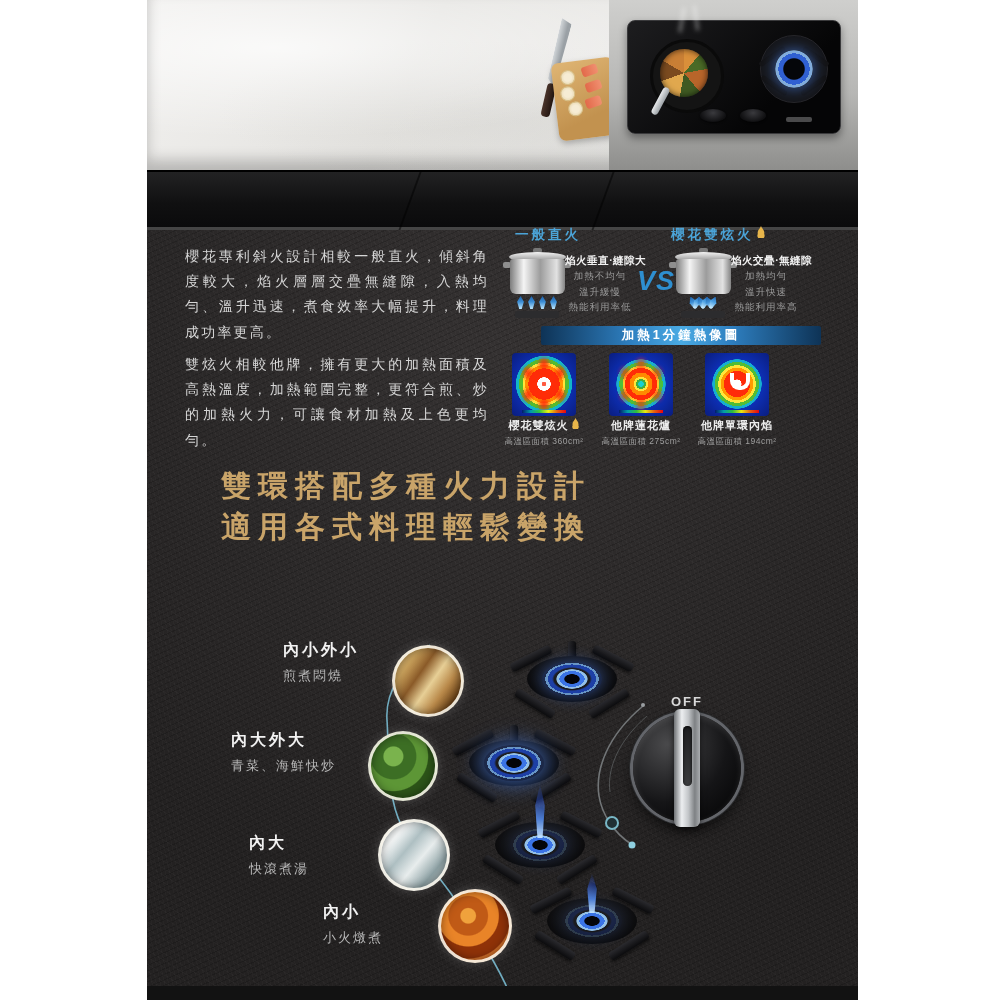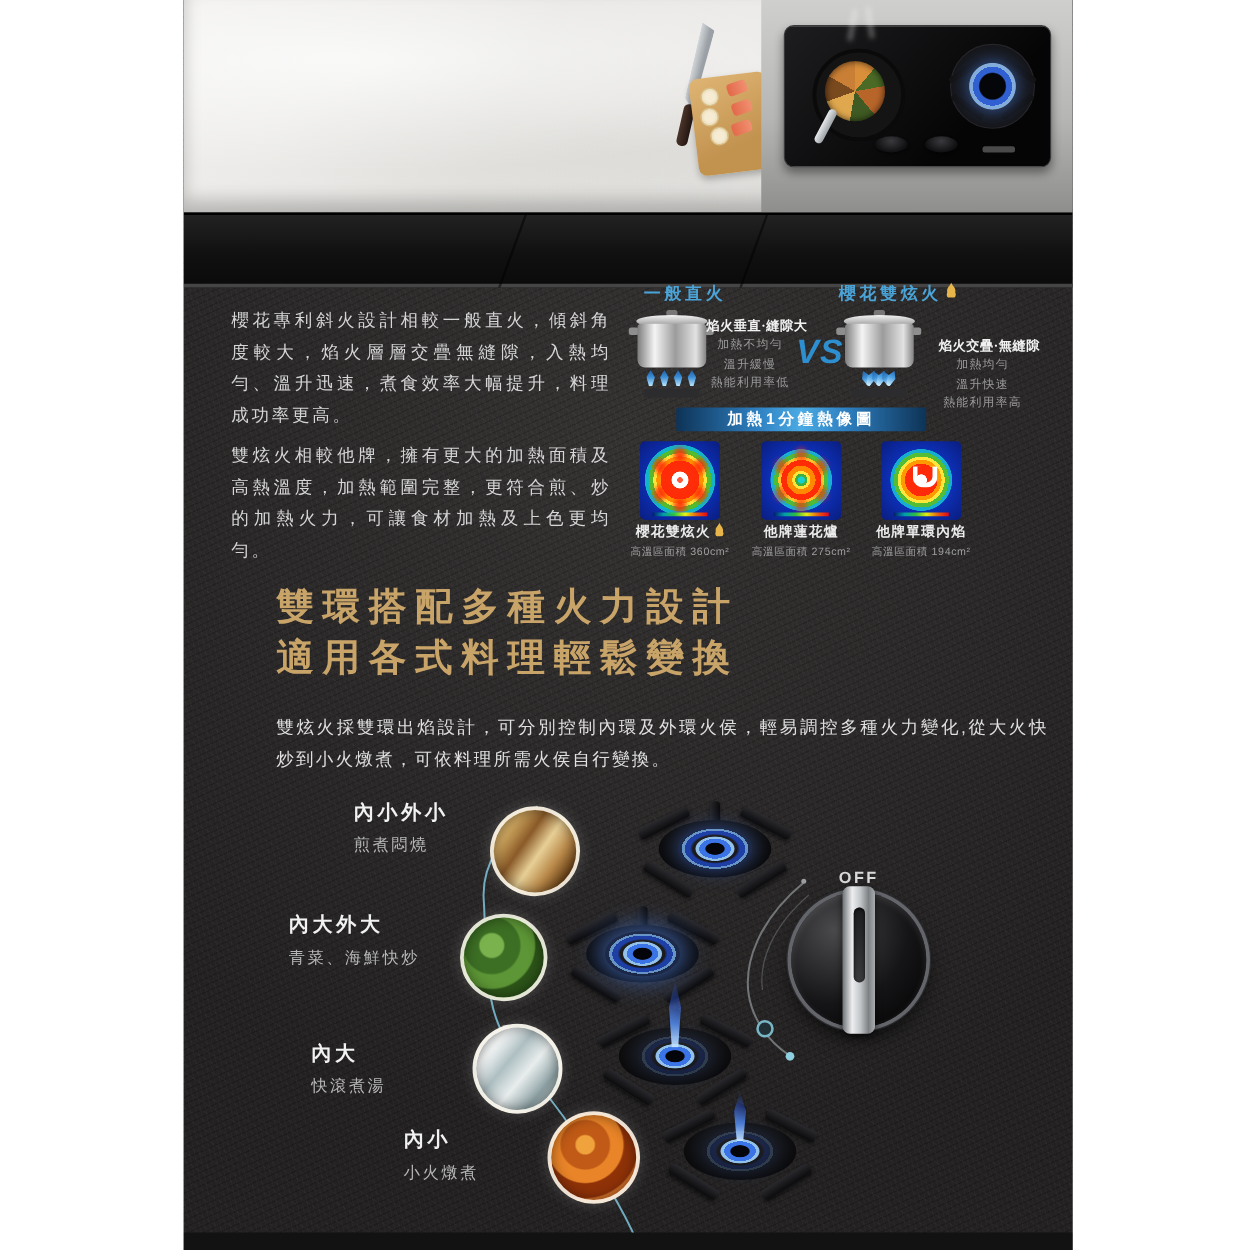--- a/index.html
+++ b/index.html
@@ -92,21 +92,21 @@
   .fl{width:8px;height:13px;background:linear-gradient(to top,#bfe9ff,#3d8fd6 55%,#1d5fa8);
     clip-path:polygon(50% 0,92% 45%,66% 100%,34% 100%,8% 45%);}
   .pot.crossed .pflames{gap:0;}
   .pot.crossed .fl{margin:0 -2px;}
   .pot.crossed .fl:nth-child(odd){transform:rotate(-24deg);}
   .pot.crossed .fl:nth-child(even){transform:rotate(24deg);background:linear-gradient(to top,#d4f1ff,#4ea2e4 55%,#2268b4);}
   .pbase{position:absolute;top:63px;left:10px;width:44px;height:7px;background:#2c2c2e;border-radius:2px;}
   .flameicon{display:inline-block;vertical-align:top;margin-left:2px;}
   
   .thermal{position:absolute;left:352px;top:322px;width:330px;height:130px;}
-  .th-bar{position:absolute;left:42px;top:4px;width:200px;height:19px;border-radius:2px;
+  .th-bar{position:absolute;left:42px;top:4px;width:280px;height:19px;border-radius:2px;
     background:linear-gradient(90deg,#0e3356 0%,#2e7fc0 32%,#4aabe4 50%,#2e7fc0 68%,#0e3356 100%);
     color:#fff;font-size:12.5px;font-weight:700;letter-spacing:3px;text-align:center;line-height:19px;}
   .thp{position:absolute;top:31px;width:64px;height:63px;border-radius:4px;overflow:hidden;
     background:radial-gradient(circle at 50% 50%, #0d2fb5 0 55%, #0a1d7e 100%);}
   .thp1{left:13px;} .thp2{left:110px;} .thp3{left:206px;}
   .blob{position:absolute;border-radius:50%;}
   .blob1{left:3px;top:2px;width:58px;height:58px;background:
     radial-gradient(circle,#ff5a40 0 5%,#ffffff 6% 16%,#ff2d08 17% 38%,#ff9400 38% 46%,#ffe63a 46% 52%,#53bd2f 52% 61%,#12b6c8 61% 68%,rgba(13,47,181,0) 69%);}
   .blob2{left:5px;top:4px;width:54px;height:54px;background:
     radial-gradient(circle,#17d0d0 0 7%,#3fae3f 8% 13%,#ffe63a 13% 19%,#ff8a00 19% 30%,#ff2d08 30% 42%,#ffc92c 42% 48%,#4bbf3a 48% 57%,#18b0d0 57% 64%,rgba(13,47,181,0) 65%);}
@@ -268,21 +268,21 @@
       <span class="pflames">
         <i class="fl"></i>
           <i class="fl"></i>
           <i class="fl"></i>
           <i class="fl"></i>
           <i class="fl"></i>
           <i class="fl"></i>
       </span>
       <i class="pbase"></i>
     </div>
-    <div class="c-txt" style="left:232px;top:48px;width:70px;margin-left:20px;">
+    <div class="c-txt" style="left:232px;top:32px;width:70px;">
       <div class="c-head">焰火交疊·無縫隙</div>
       <div class="c-line">加熱均勻</div>
       <div class="c-line">溫升快速</div>
       <div class="c-line">熱能利用率高</div>
     </div>
   </div>
 
   <div class="thermal">
     <div class="th-bar">加熱1分鐘熱像圖</div>
     <div class="thp thp1">
@@ -313,21 +313,20 @@
     <div class="th-lab" style="left:183px;">
       <div class="th-name">他牌單環內焰</div>
       <div class="th-area"><span>高溫區面積</span> <span>194cm²</span></div>
     </div>
   </div>
 
   <div class="h2gold">
     <div>雙環搭配多種火力設計</div>
     <div>適用各式料理輕鬆變換</div>
   </div>
-  <p class="para p3">雙炫火採雙環出焰設計，可分別控制內環及外環火侯，輕易調控多種火力變化,從大火快炒到小火燉煮，可依料理所需火侯自行變換。</p>
 
   <svg class="connector" width="360" height="380" viewBox="0 0 360 380">
     <path d="M93,25 C 65,50 48,70 50,100 C 52,135 50,150 56,180 C 62,212 80,230 100,255 C 122,283 135,305 150,330 C 160,347 166,358 172,372" fill="none" stroke="#7cc3da" stroke-width="1.6" opacity="0.85"></path>
   </svg>
 
   <div class="m-name" style="left:136px;top:640px;">內小外小</div>
   <div class="m-desc" style="left:136px;top:667px;">煎煮悶燒</div>
   <div class="foodc f1"></div>
   <div class="burner bn1" style="left:370px;top:644px;">
     <i class="arm a1"></i>

